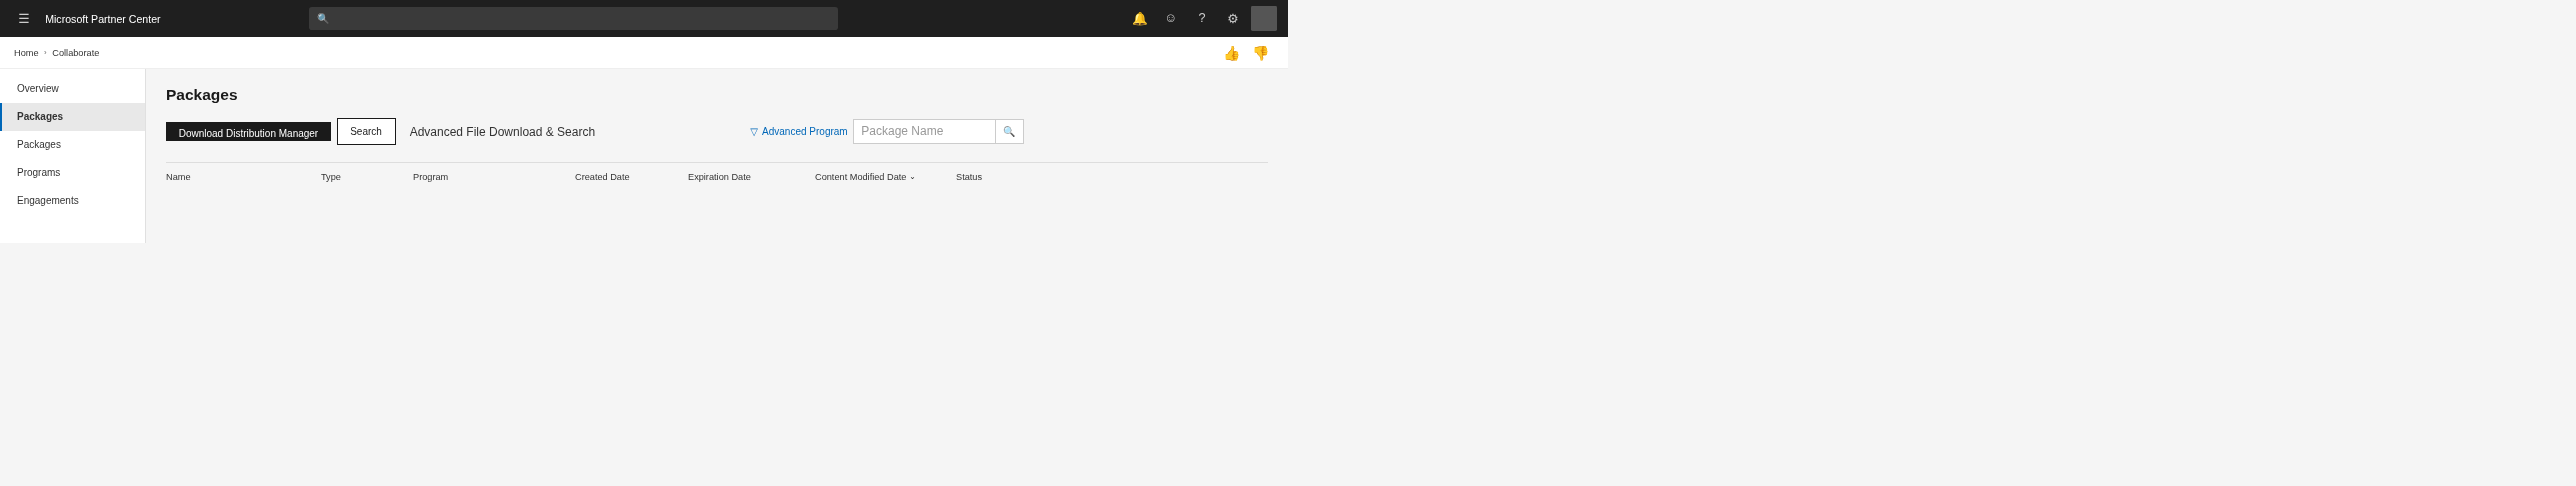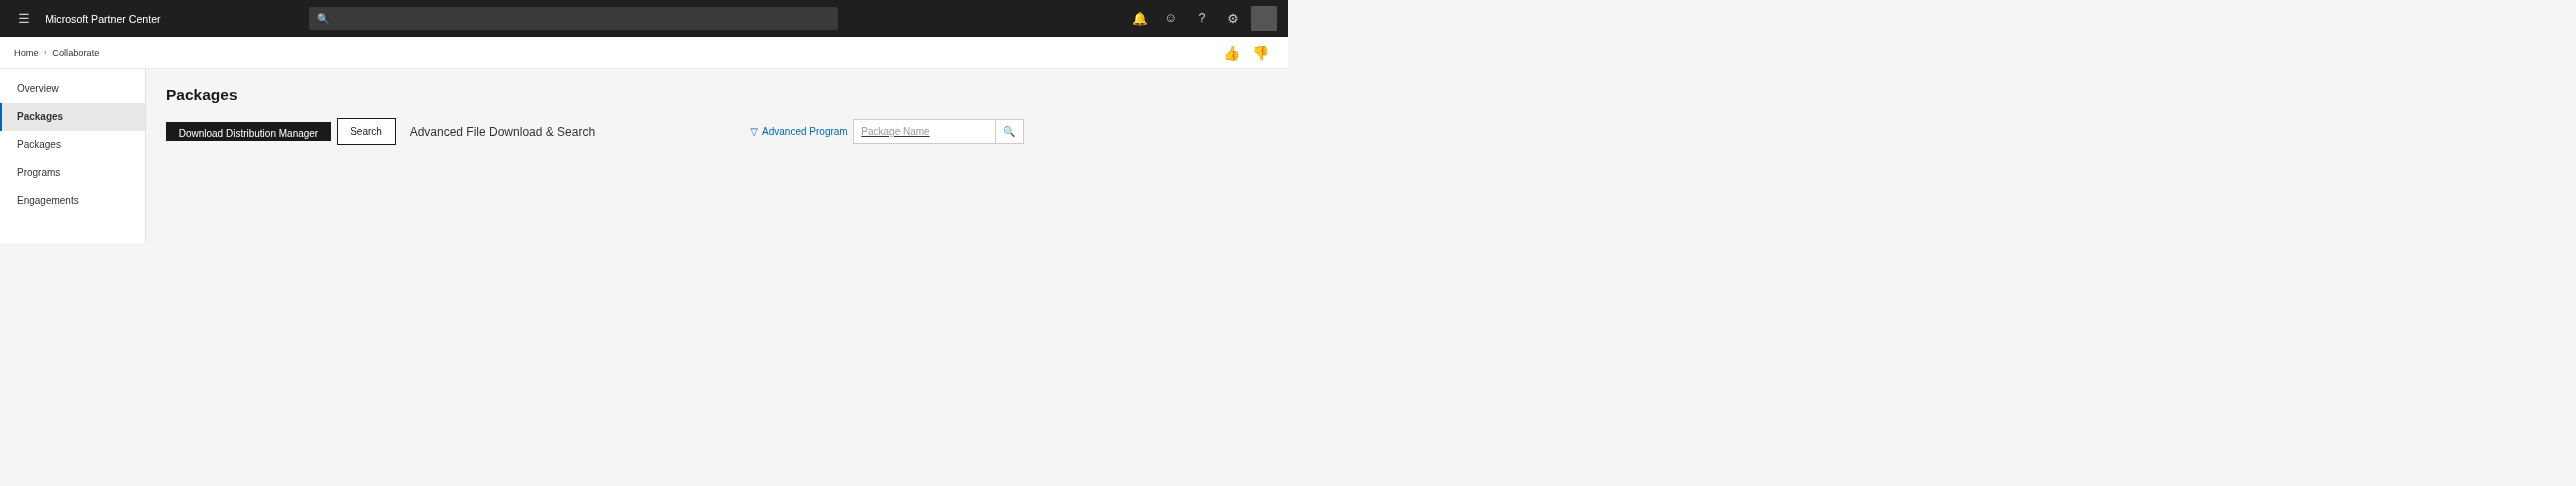--- a/index.html
+++ b/index.html
@@ -231,26 +231,25 @@
       align-items: center;
       background: #fff;
       border: 0.7px solid #ccc;
       height: 25.4px;
       min-width: 169px;
     }
     .search-input-wrap input {
       border: none;
       outline: none;
       padding: 0 7px;
-      font-size: 10px;
+      font-size: 12px;
       color: #333;
       width: 141px;
       background: transparent;
       font-family: inherit;
-      text-decoration: underline;
     }
     .search-input-wrap input::placeholder {
       color: #999;
     }
     .search-submit-btn {
       background: none;
       border: none;
       border-left: 0.7px solid #ccc;
       padding: 0 7px;
       height: 100%;
@@ -340,16 +339,28 @@
       <button class="advanced-filters-btn">
         <span>▽</span>
         <span>Advanced Program</span>
       </button>
       <div class="search-input-wrap">
         <input type="text" placeholder="Package Name" style="">
         <button class="search-submit-btn">🔍</button>
       </div>
     </div>
 
+    <div class="table-header">
+      <span class="table-col col-name">Name</span>
+      <span class="table-col col-type">Type</span>
+      <span class="table-col col-program">Program</span>
+      <span class="table-col col-created">Created Date</span>
+      <span class="table-col col-expiration">Expiration Date</span>
+      <span class="table-col col-modified">
+        <span>Content Modified Date</span>
+        <span class="sort-arrow">⌄</span>
+      </span>
+      <span class="table-col col-status">Status</span>
+    </div>
 
   </main>
 </div>
 
 
 </body></html>

